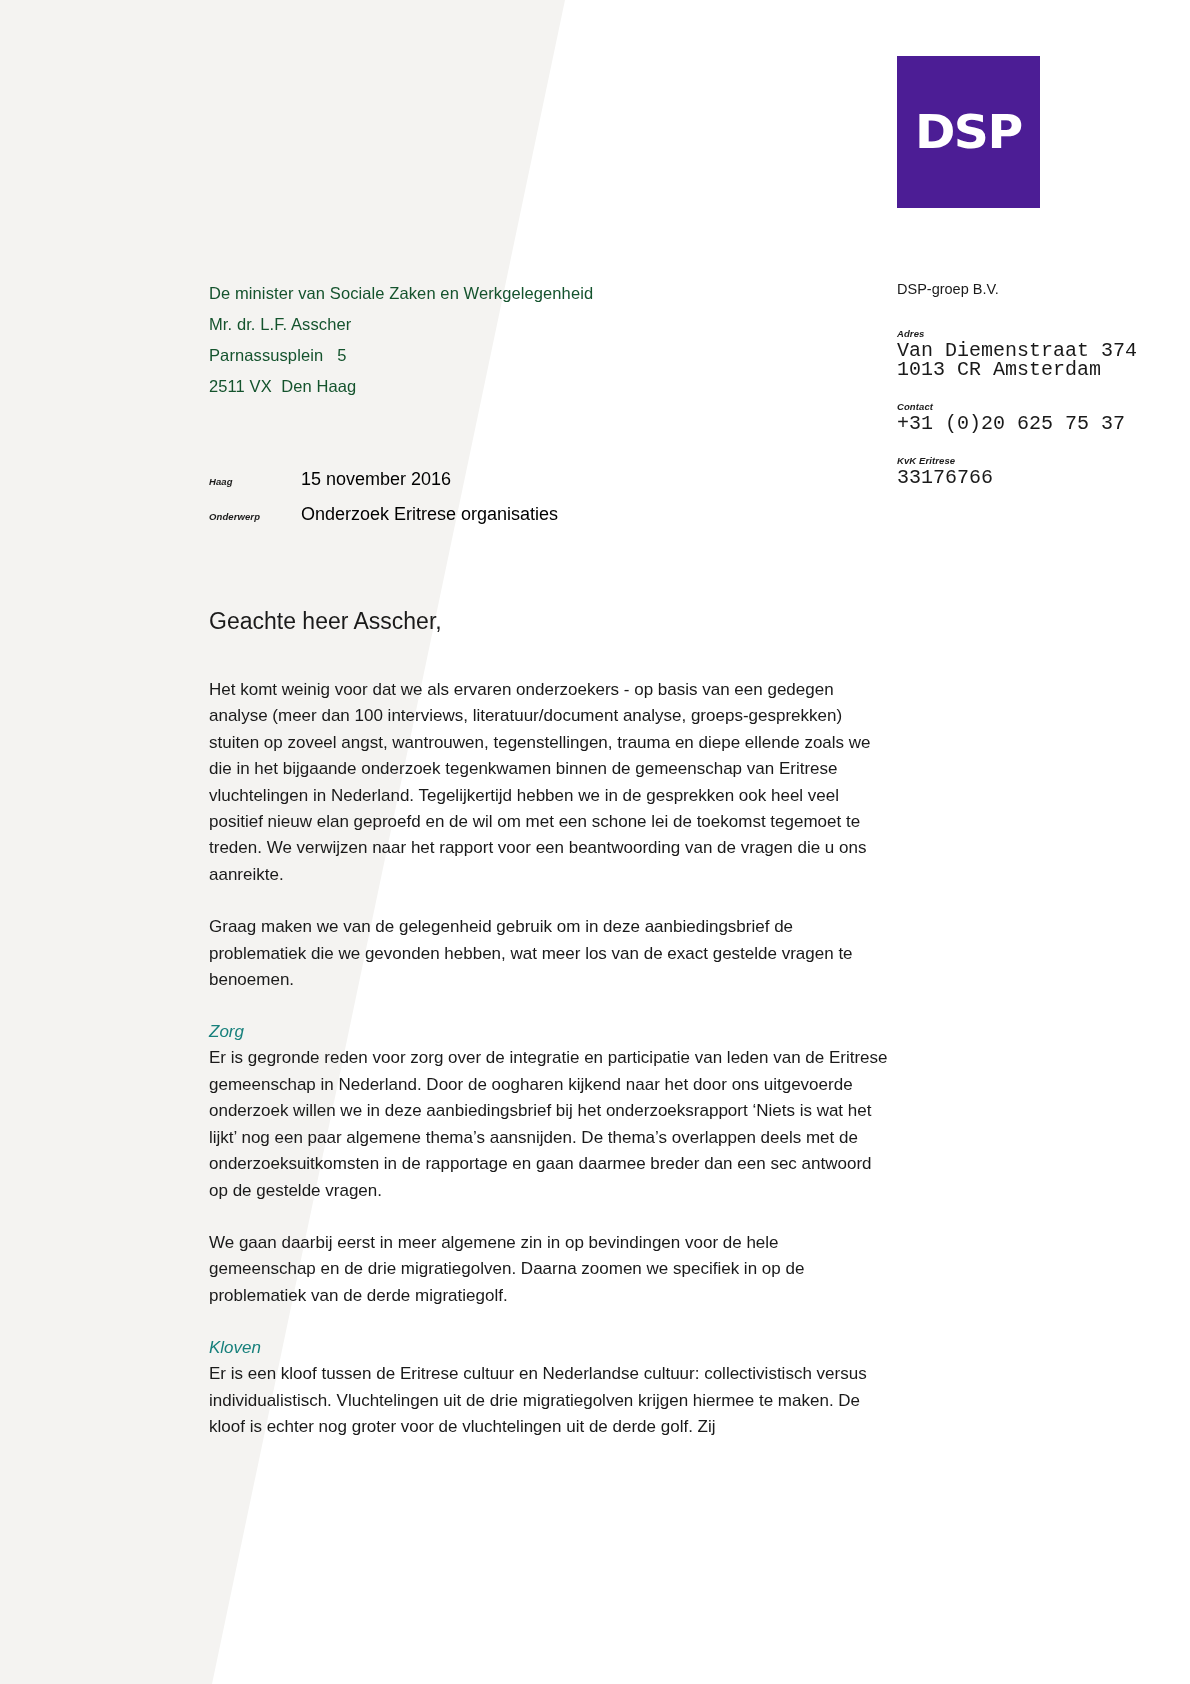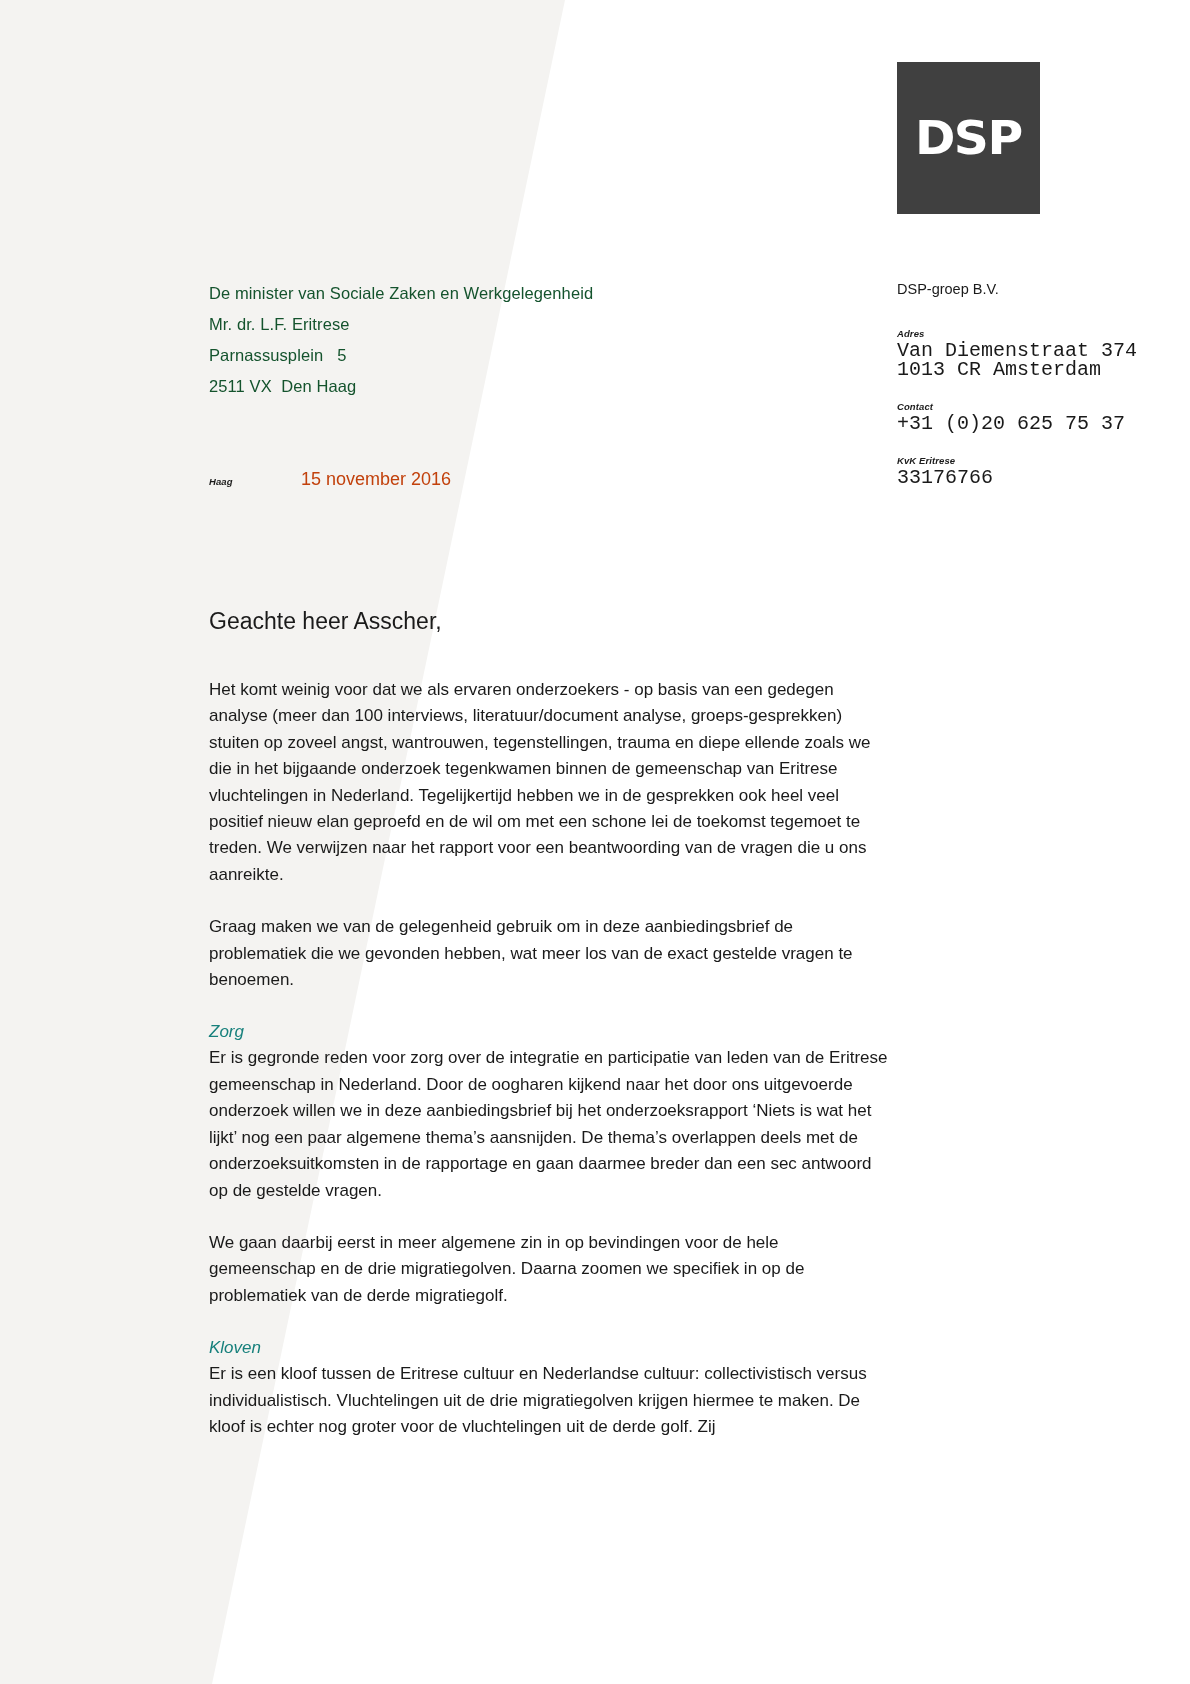--- a/index.html
+++ b/index.html
@@ -33,24 +33,24 @@
   #page {
     position: absolute;
     inset: 0;
     z-index: 1;
   }
 
   
   #logo-block {
     position: absolute;
     left: 897px;
-    top: 62px;
+    top: 56px;
     width: 143px;
     height: 152px;
-    background: #404040;
+    background: #4c1d95;
     display: flex;
     align-items: center;
     justify-content: center;
   }
   #logo-wordmark {
     color: #ffffff;
     font-family: "DejaVu Sans", sans-serif;
     font-weight: 700;
     font-size: 46px;
     letter-spacing: -1.5px;
@@ -122,21 +122,21 @@
     flex: 0 0 92px;
     font-size: 9.5px;
     font-style: italic;
     font-weight: 700;
     color: #1a1a1a;
     letter-spacing: 0.1px;
   }
   #meta-block .meta-value {
     font-size: 18px;
     line-height: 26px;
-    color: #c2410c;
+    color: #000000;
   }
 
   
   #letter-body {
     position: absolute;
     left: 209px;
     top: 608px;
     width: 690px;
   }
   #letter-body .salutation {
@@ -170,21 +170,21 @@
 <div id="diagonal-band"></div>
 
 <div id="page">
 
   <div id="logo-block">
     <span id="logo-wordmark">DSP</span>
   </div>
 
   <div id="recipient-block">
     <div class="addr-line">De minister van Sociale Zaken en Werkgelegenheid</div>
-    <div class="addr-line">Mr. dr. L.F. Eritrese</div>
+    <div class="addr-line">Mr. dr. L.F. Asscher</div>
     <div class="addr-line">Parnassusplein   5</div>
     <div class="addr-line">2511 VX  Den Haag</div>
   </div>
 
   <div id="sender-block">
     <div class="company">DSP-groep B.V.</div>
 
     <div class="field-group">
       <div class="field-label">Adres</div>
       <div class="field-value">Van Diemenstraat 374</div>
@@ -201,20 +201,24 @@
       <div class="field-value">33176766</div>
     </div>
 
   </div>
 
   <div id="meta-block">
     <div class="meta-row">
       <span class="meta-label">Haag</span>
       <span class="meta-value">15 november 2016</span>
     </div>
+    <div class="meta-row">
+      <span class="meta-label">Onderwerp</span>
+      <span class="meta-value">Onderzoek Eritrese organisaties</span>
+    </div>
   </div>
 
   <div id="letter-body">
     <p class="salutation">Geachte heer Asscher,</p>
 
     <p class="para">Het komt weinig voor dat we als ervaren onderzoekers - op basis van een gedegen analyse (meer dan 100 interviews, literatuur/document analyse, groeps-gesprekken) stuiten op zoveel angst, wantrouwen, tegenstellingen, trauma en diepe ellende zoals we die in het bijgaande onderzoek tegenkwamen binnen de gemeenschap van Eritrese vluchtelingen in Nederland. Tegelijkertijd hebben we in de gesprekken ook heel veel positief nieuw elan geproefd en de wil om met een schone lei de toekomst tegemoet te treden. We verwijzen naar het rapport voor een beantwoording van de vragen die u ons aanreikte.</p>
     <p class="para">Graag maken we van de gelegenheid gebruik om in deze aanbiedingsbrief de problematiek die we gevonden hebben, wat meer los van de exact gestelde vragen te benoemen.</p>
 
     <h2 class="section-heading">Zorg</h2>
     <p class="para">Er is gegronde reden voor zorg over de integratie en participatie van leden van de Eritrese gemeenschap in Nederland. Door de oogharen kijkend naar het door ons uitgevoerde onderzoek willen we in deze aanbiedingsbrief bij het onderzoeksrapport ‘Niets is wat het lijkt’ nog een paar algemene thema’s aansnijden. De thema’s overlappen deels met de onderzoeksuitkomsten in de rapportage en gaan daarmee breder dan een sec antwoord op de gestelde vragen.</p>

